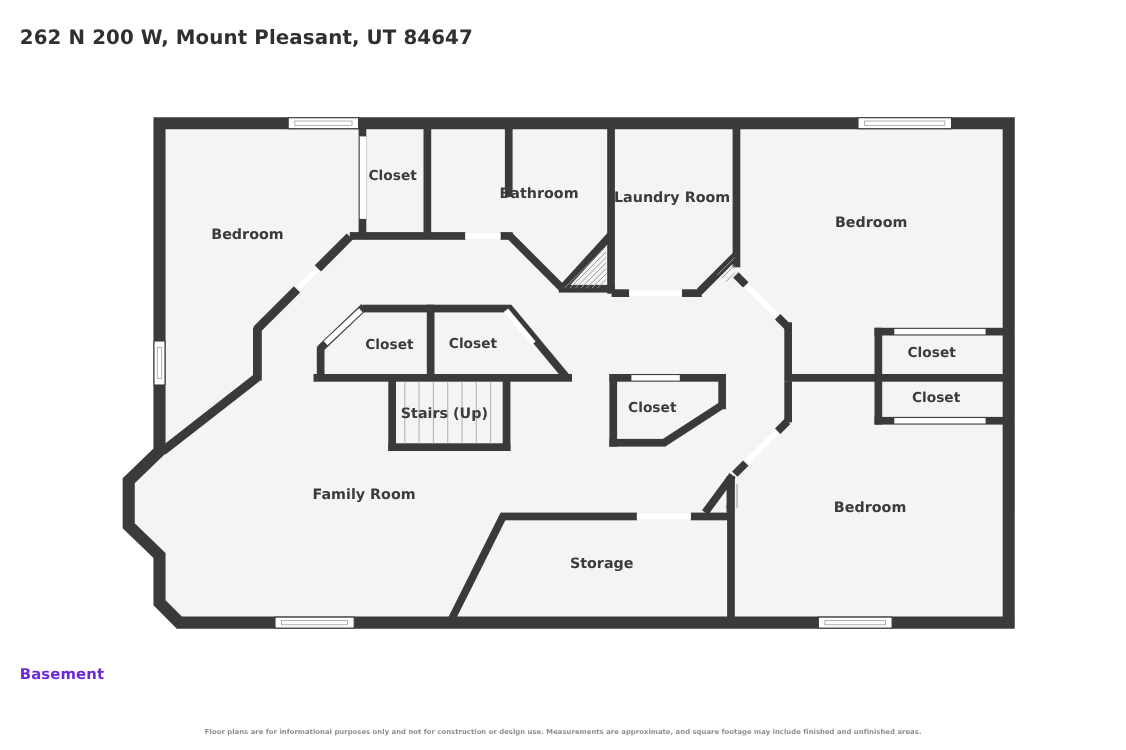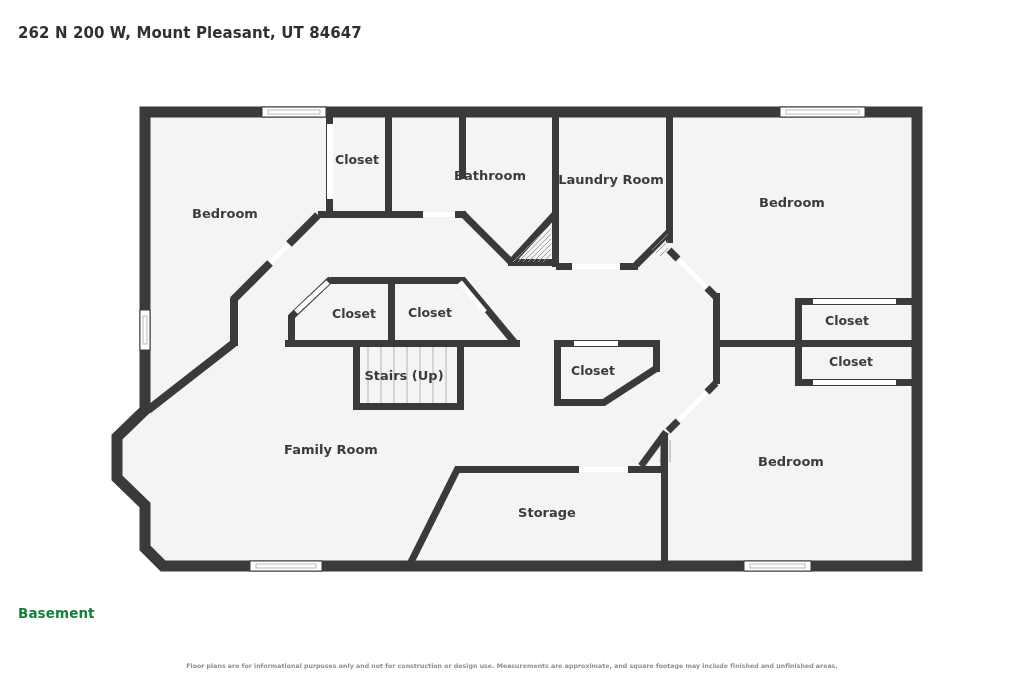--- a/index.html
+++ b/index.html
@@ -11,32 +11,32 @@
     width: 1024px;
     height: 682px;
     position: relative;
     font-family: "DejaVu Sans", "Liberation Sans", sans-serif;
     overflow: hidden;
   }
   #page-title {
     position: absolute;
     left: 18px;
     top: 24px;
-    font-size: 15px;
+    font-size: 18px;
     font-weight: bold;
     color: #2f3030;
     letter-spacing: 0.1px;
   }
   #floor-label {
     position: absolute;
     left: 18px;
     top: 605px;
     font-size: 13.5px;
     font-weight: bold;
-    color: #15803d;
+    color: #6d28d9;
     letter-spacing: 0.1px;
   }
   #disclaimer {
     position: absolute;
     left: 0;
     right: 0;
     top: 662px;
     text-align: center;
     font-size: 6.2px;
     font-weight: bold;

